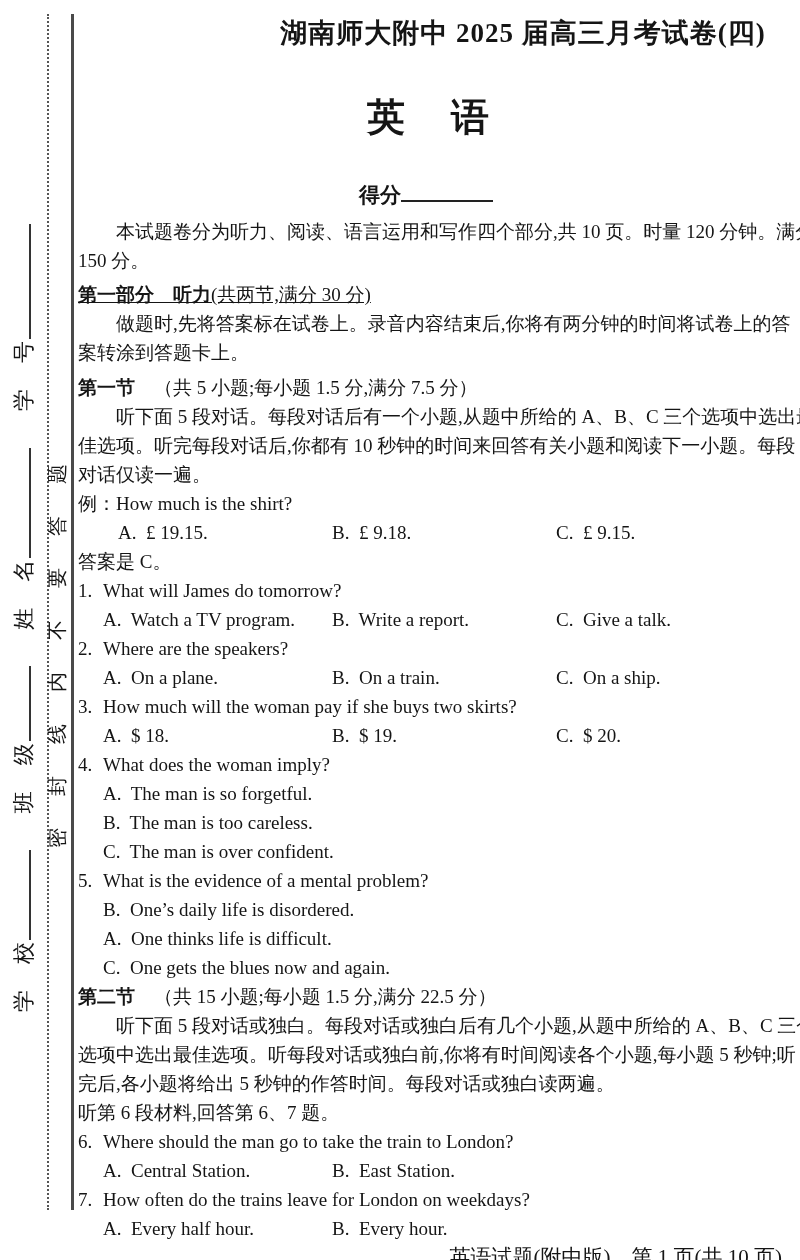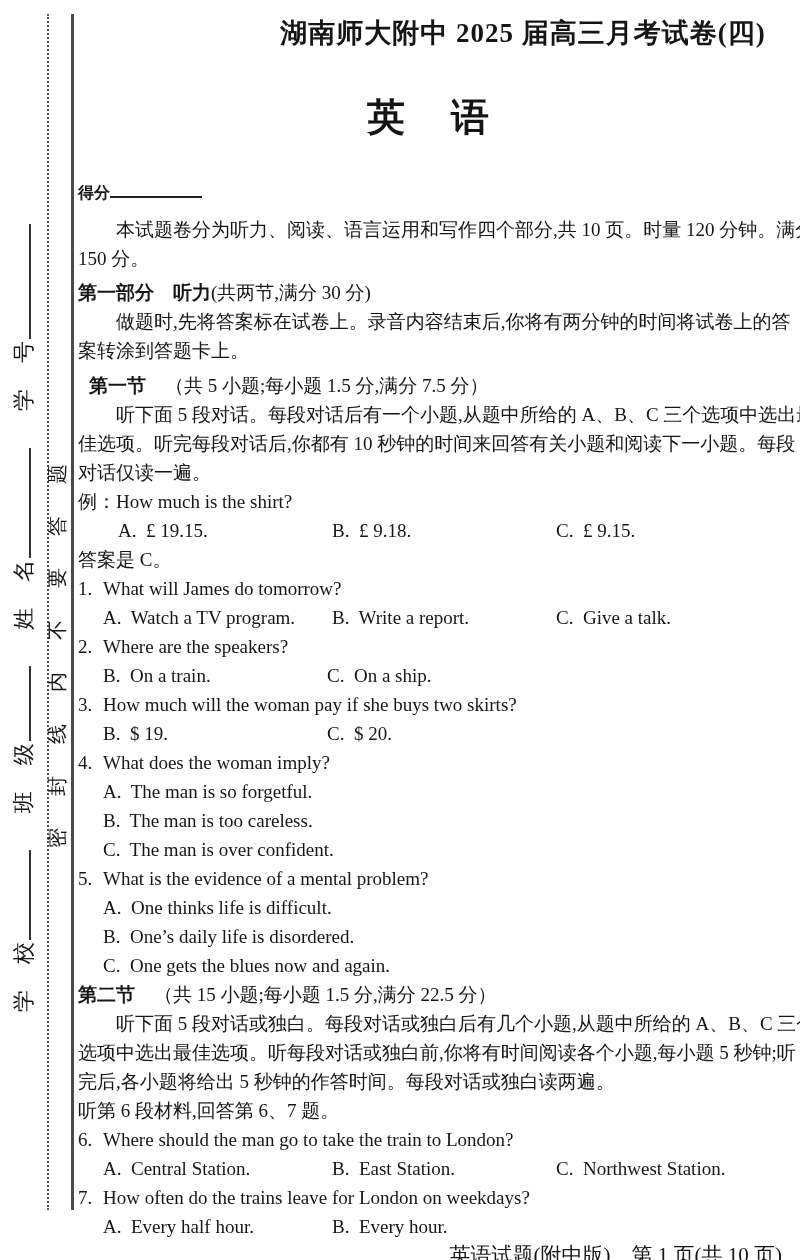--- a/index.html
+++ b/index.html
@@ -16,27 +16,27 @@
   .field-label{white-space:pre;letter-spacing:2px;}
   .field-blank{display:inline-block;height:14px;border-bottom:2px solid #333;}
   .blank-school{width:90px;} .blank-class{width:75px;} .blank-name{width:110px;} .blank-number{width:115px;}
   
   .seal-strip{position:absolute;left:-171px;top:625px;width:460px;height:30px;
         transform:rotate(-90deg);text-align:center;font-size:20px;letter-spacing:32px;white-space:pre;}
   
   .content{position:absolute;left:78px;top:0;width:704px;}
   .line{font-size:19px;line-height:29px;white-space:pre;}
   .indent{padding-left:38px;}
-  .mt5{margin-top:5px;} .mt6{margin-top:6px;margin-left:11px;} .mt7{margin-top:7px;}
+  .mt5{margin-top:5px;text-decoration:underline;} .mt6{margin-top:6px;} .mt7{margin-top:7px;}
   .bold{font-weight:700;font-family:"Liberation Sans","DejaVu Sans",sans-serif;}
   .exam-title{margin-top:16px;font-size:27px;line-height:34px;font-weight:700;text-align:center;
         position:relative;left:93px;white-space:pre;letter-spacing:1px;}
   .subject-title{margin-top:44px;font-size:38px;line-height:46px;font-weight:700;text-align:center;
         white-space:pre;letter-spacing:4px;}
-  .score-row{margin-top:38px;line-height:30px;text-align:left;padding-right:8px;font-size:16px;}
+  .score-row{margin-top:38px;line-height:30px;text-align:center;padding-right:8px;font-size:21px;}
   .score-label{font-weight:700;font-family:"Liberation Sans","DejaVu Sans",sans-serif;}
   .score-blank{display:inline-block;width:92px;height:1.05em;border-bottom:2px solid #222;}
   .opt-row{display:flex;padding-left:25px;}
   .opt-row .col-a{width:229px;} .opt-row .col-b{width:224px;font-family:Liberation Serif, serif;} .opt-row .col-c{flex:1;}
   .opt-row.ex{padding-left:40px;} .opt-row.ex .col-a{width:214px;}
   .opt-single{padding-left:25px;}
   .qnum{display:inline-block;width:25px;}
   .footer{text-align:right;font-size:21px;line-height:29px;white-space:pre;}
 </style>
 </head>
@@ -101,53 +101,54 @@
 
     <div class="line"><span class="qnum">1.</span><span>What will James do tomorrow?</span></div>
     <div class="line opt-row">
       <span class="col-a">A.  Watch a TV program.</span>
       <span class="col-b">B.  Write a report.</span>
       <span class="col-c">C.  Give a talk.</span>
     </div>
 
     <div class="line"><span class="qnum">2.</span><span>Where are the speakers?</span></div>
     <div class="line opt-row">
+      <span class="col-a">A.  On a plane.</span>
       <span class="col-b">B.  On a train.</span>
       <span class="col-c">C.  On a ship.</span>
     </div>
 
     <div class="line"><span class="qnum">3.</span><span>How much will the woman pay if she buys two skirts?</span></div>
     <div class="line opt-row">
+      <span class="col-a">A.  $ 18.</span>
       <span class="col-b">B.  $ 19.</span>
       <span class="col-c">C.  $ 20.</span>
     </div>
 
     <div class="line"><span class="qnum">4.</span><span>What does the woman imply?</span></div>
     <div class="line opt-single">A.  The man is so forgetful.</div>
     <div class="line opt-single">B.  The man is too careless.</div>
     <div class="line opt-single">C.  The man is over confident.</div>
 
     <div class="line"><span class="qnum">5.</span><span>What is the evidence of a mental problem?</span></div>
+    <div class="line opt-single">B.  One’s daily life is disordered.</div>
     <div class="line opt-single">A.  One thinks life is difficult.</div>
-    <div class="line opt-single">B.  One’s daily life is disordered.</div>
     <div class="line opt-single">C.  One gets the blues now and again.</div>
 
     <div class="line"><span class="bold">第二节</span><span>　（共 15 小题;每小题 1.5 分,满分 22.5 分）</span></div>
 
     <div class="line indent">听下面 5 段对话或独白。每段对话或独白后有几个小题,从题中所给的 A、B、C 三个</div>
     <div class="line">选项中选出最佳选项。听每段对话或独白前,你将有时间阅读各个小题,每小题 5 秒钟;听</div>
     <div class="line">完后,各小题将给出 5 秒钟的作答时间。每段对话或独白读两遍。</div>
 
     <div class="line">听第 6 段材料,回答第 6、7 题。</div>
 
     <div class="line"><span class="qnum">6.</span><span>Where should the man go to take the train to London?</span></div>
     <div class="line opt-row">
       <span class="col-a">A.  Central Station.</span>
       <span class="col-b">B.  East Station.</span>
-      <span class="col-c">C.  Northwest Station.</span>
     </div>
 
     <div class="line"><span class="qnum">7.</span><span>How often do the trains leave for London on weekdays?</span></div>
     <div class="line opt-row">
       <span class="col-a">A.  Every half hour.</span>
       <span class="col-b">B.  Every hour.</span>
     </div>
 
     <div class="footer">英语试题(附中版)　第 1 页(共 10 页)</div>
 

